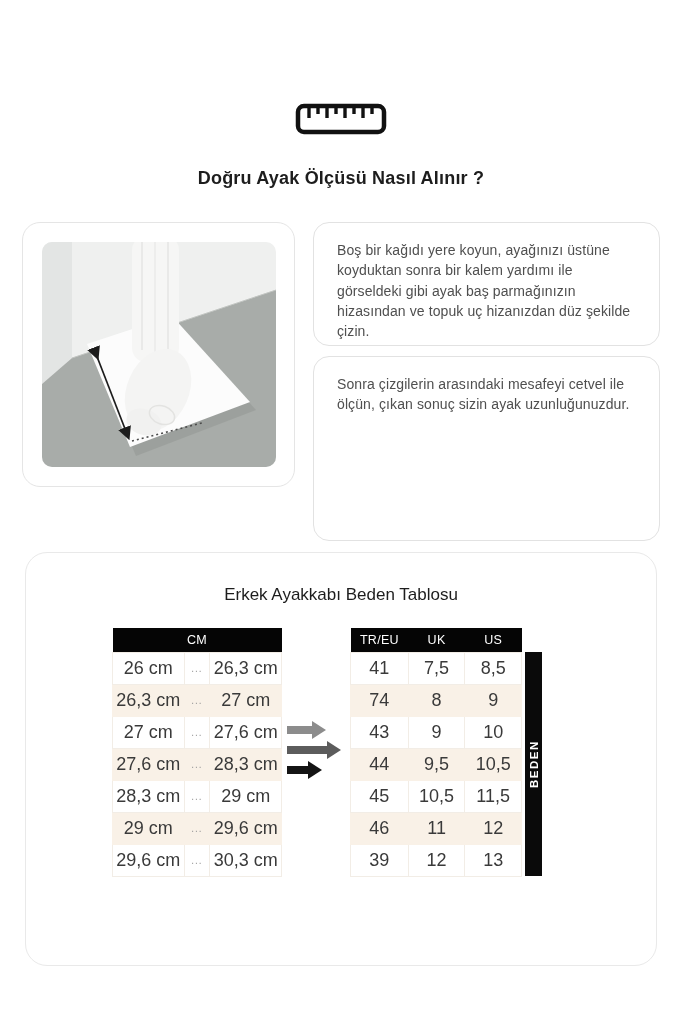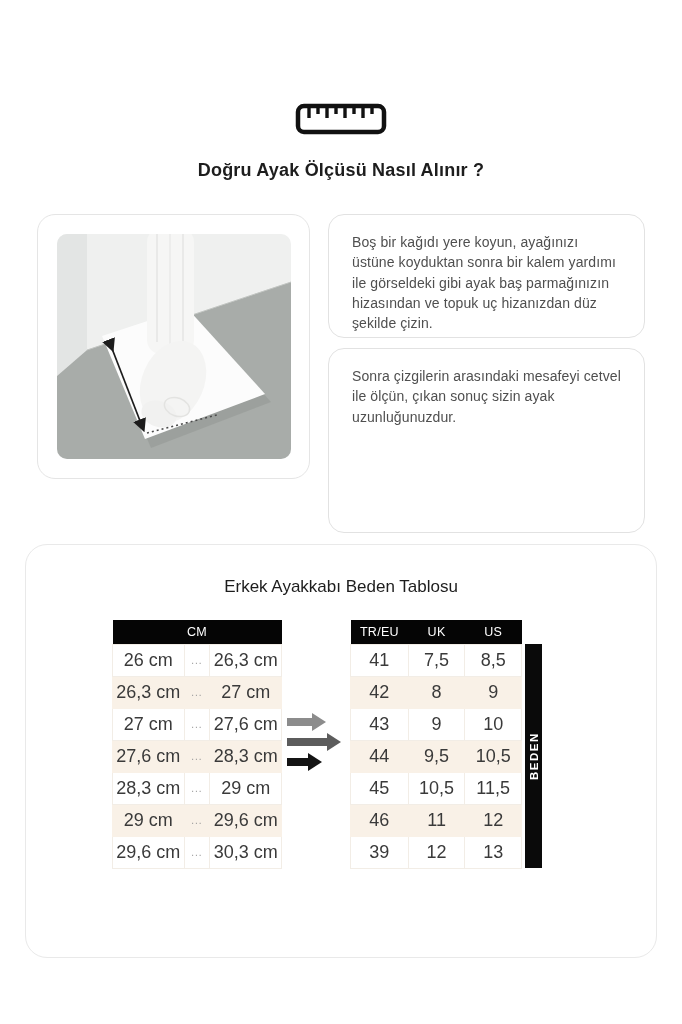--- a/index.html
+++ b/index.html
@@ -11,25 +11,25 @@
   }
   .page { position: relative; width: 682px; height: 1024px; }
 
   
   .ruler-wrap { display:flex; justify-content:center; padding-top:103px; }
   .ruler-wrap svg { display:block; }
 
   
   .main-title {
     text-align:center; font-size:18px; font-weight:bold;
-    color:#1d1d1d; margin-top:25px; letter-spacing:0.2px;
-  }
-
-  
-  .top-grid { display:flex; gap:18px; padding:0 37px; margin-top:33px; align-items:flex-start; }
+    color:#1d1d1d; margin-top:33px; letter-spacing:0.2px;
+  }
+
+  
+  .top-grid { display:flex; gap:18px; padding:0 22px; margin-top:33px; align-items:flex-start; }
 
   .photo-card {
     width:273px; min-width:273px; height:265px;
     border:1px solid #e5e5e5; border-radius:18px;
     display:flex; align-items:center; justify-content:center;
     background:#fff;
   }
   .photo { width:234px; height:225px; border-radius:10px; overflow:hidden; }
   .photo svg { display:block; }
 
@@ -227,21 +227,21 @@
             <th>US</th>
           </tr>
         </thead>
         <tbody>
             <tr>
               <td>41</td>
               <td>7,5</td>
               <td>8,5</td>
             </tr>
             <tr>
-              <td>42</td>
+              <td>74</td>
               <td>8</td>
               <td>9</td>
             </tr>
             <tr>
               <td>43</td>
               <td>9</td>
               <td>10</td>
             </tr>
             <tr>
               <td>44</td>

